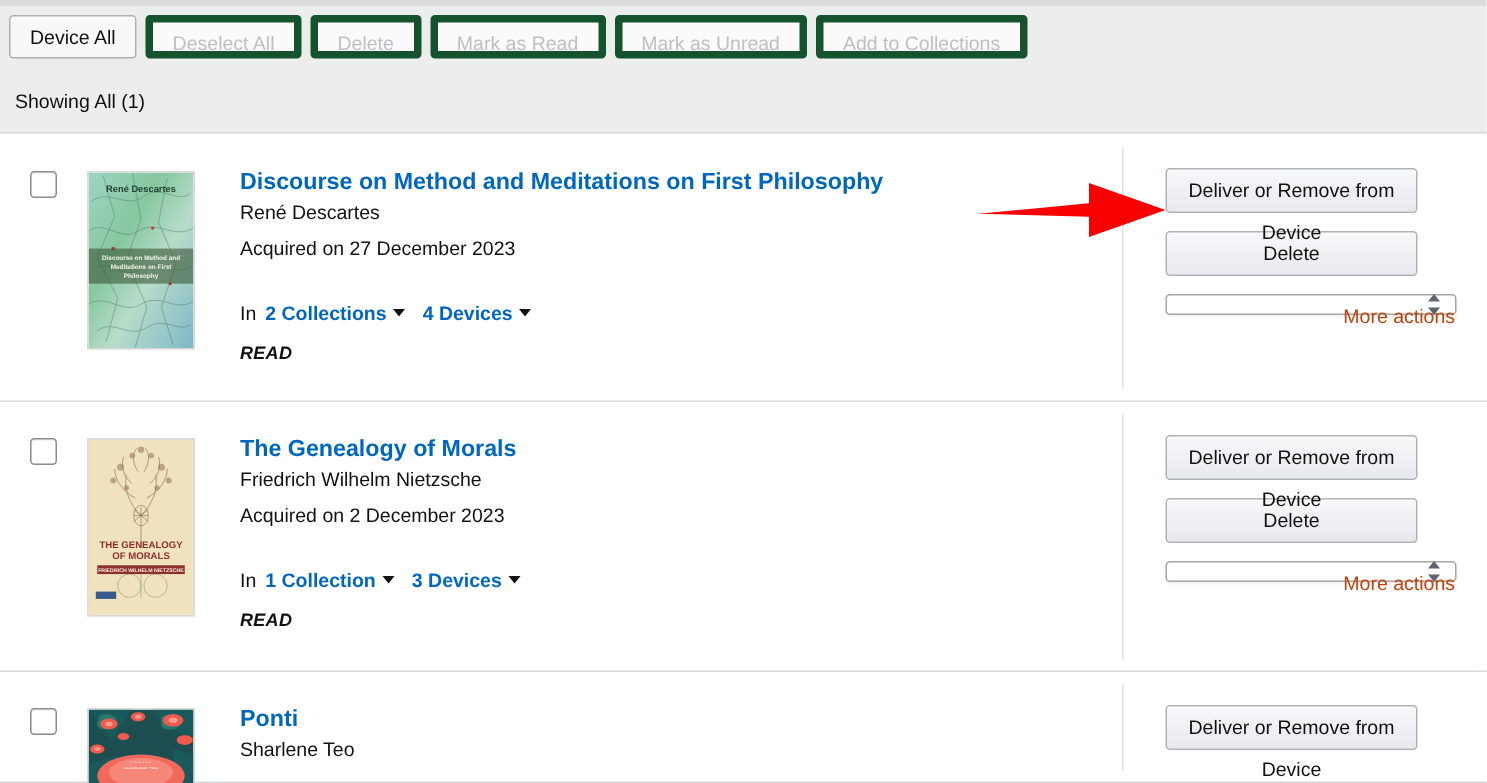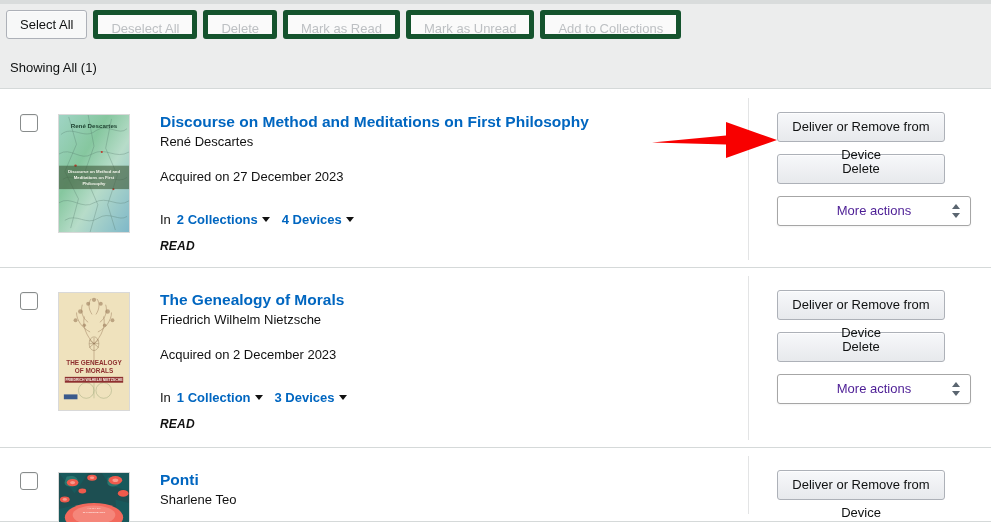--- a/index.html
+++ b/index.html
@@ -123,21 +123,21 @@
     display: inline-block;
   }
   .author {
     font-size: 13px;
     color: #111111;
     margin-top: 3px;
   }
   .acquired {
     font-size: 13px;
     color: #111111;
-    margin-top: 20px;
+    margin-top: 9px;
   }
   .inline-row {
     margin-top: 28px;
     font-size: 13px;
     color: #111111;
     display: flex;
     align-items: center;
     gap: 6px;
   }
   .lnk {
@@ -192,28 +192,28 @@
     cursor: pointer;
     color: #0f1111;
     background: linear-gradient(#f7f8fa, #e7e9ec);
     border: 1px solid #adb1b8;
     box-shadow: 0 1px 0 rgba(255,255,255,.7) inset;
   }
   .act-select {
     position: relative;
     display: block;
     width: 194px;
-    height: 30px;
+    height: 14px;
     box-sizing: border-box;
     border-radius: 3px;
     font-size: 13px;
     line-height: 28px;
-    text-align: center;
-    cursor: pointer;
-    color: #4c1d95;
+    text-align: right;
+    cursor: pointer;
+    color: #c2410c;
     background: #ffffff;
     border: 1px solid #a6a6a6;
     box-shadow: 0 1px 2px rgba(0,0,0,.05);
   }
   .stepper {
     position: absolute;
     right: 10px; top: 50%;
     transform: translateY(-50%);
     width: 9px; height: 14px;
     display: flex;
@@ -239,21 +239,21 @@
     z-index: 50;
   }
 </style>
 </head>
 <body>
 
 <div class="top-strip"></div>
 
 <div class="toolbar-band">
   <div class="toolbar-row" id="toolbar-row">
-      <div class="tb-btn">Select All</div>
+      <div class="tb-btn">Device All</div>
       <div class="tb-btn disabled">Deselect All</div>
       <div class="tb-btn disabled">Delete</div>
       <div class="tb-btn disabled">Mark as Read</div>
       <div class="tb-btn disabled">Mark as Unread</div>
       <div class="tb-btn disabled">Add to Collections</div>
     </div>
   <div class="showing-all">Showing All (1)</div>
 </div>
 
 <div class="list" id="book-list">

